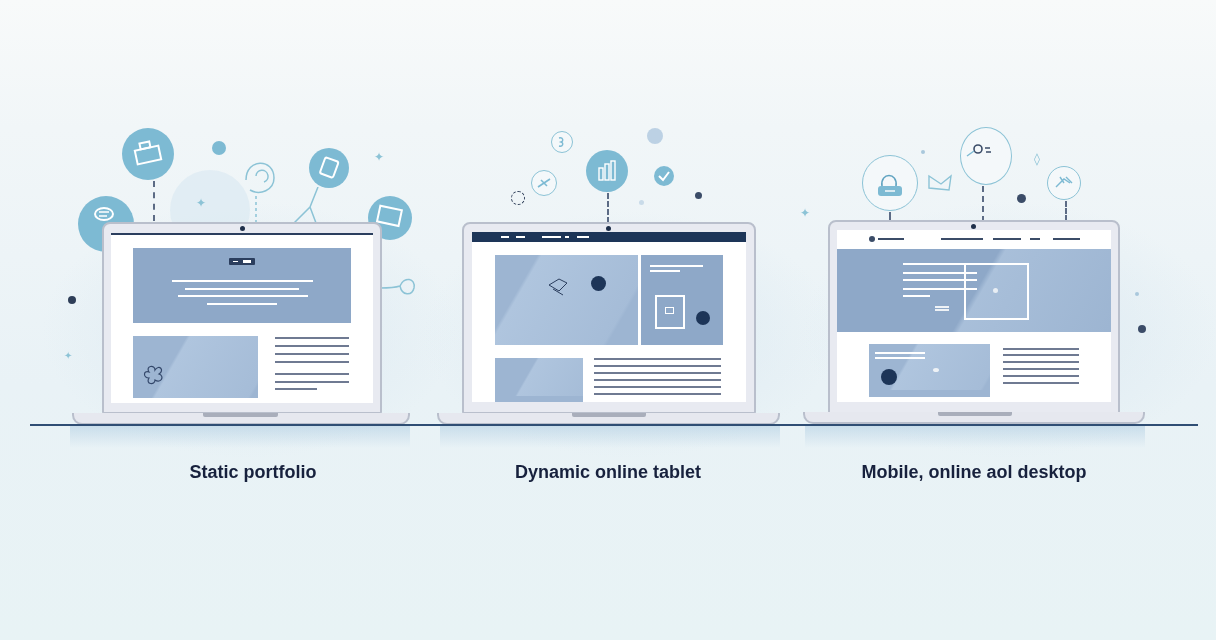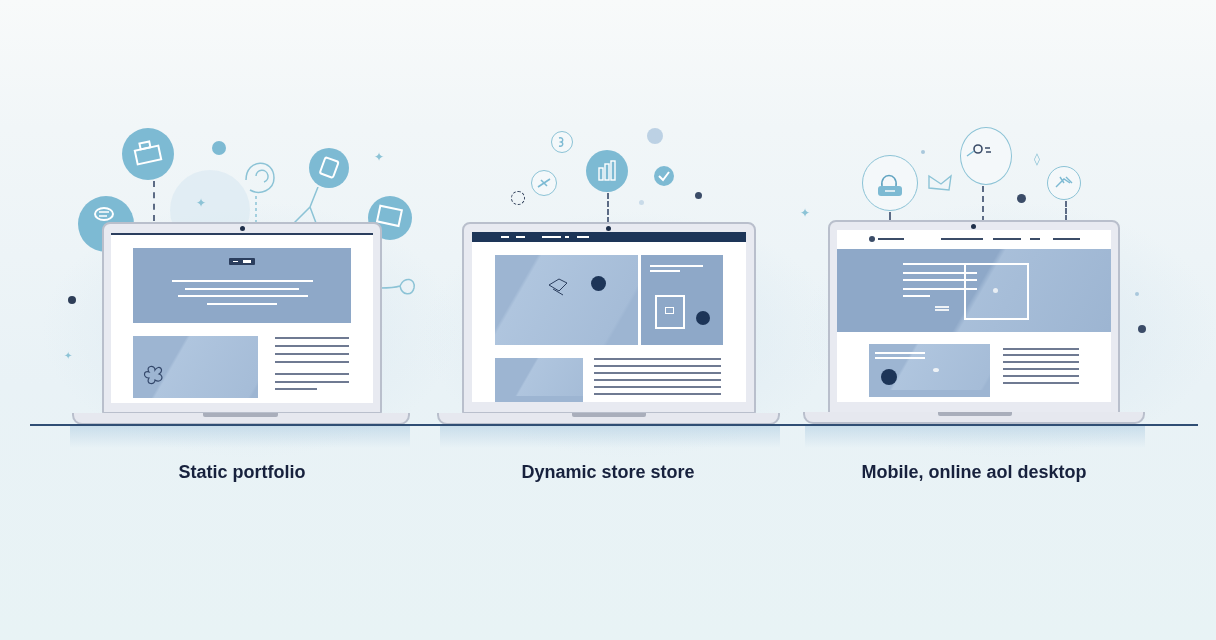--- a/index.html
+++ b/index.html
@@ -143,21 +143,21 @@
     <div class="gline" style="left:164px;top:112px;width:74px;"></div>
     <div class="gline" style="left:164px;top:120px;width:74px;"></div>
     <div class="gline" style="left:164px;top:128px;width:74px;"></div>
     <div class="gline" style="left:164px;top:140px;width:74px;"></div>
     <div class="gline" style="left:164px;top:148px;width:74px;"></div>
     <div class="gline" style="left:164px;top:155px;width:42px;"></div>
   </div>
   <div class="base" style="left:72px;top:413px;width:338px;"></div>
   <div class="notch" style="left:203px;top:413px;width:75px;"></div>
 
-  <div class="label" style="left:150px;width:184px;">Static portfolio</div>
+  <div class="label" style="left:161px;width:184px;">Static portfolio</div>
 </div>
 
 <div>
   <div class="circ outline" style="left:551px;top:131px;width:22px;height:22px;">
     <svg width="20" height="20" viewBox="0 0 20 20">
         <path d="M7 6 c4 -1 5 3 2 4 c3 1 2 5 -2 4" fill="none" stroke="#7dbad3" stroke-width="1.4"></path>
       </svg>
   </div>
   <div class="circ outline" style="left:531px;top:170px;width:26px;height:26px;">
     <svg width="24" height="24" viewBox="0 0 24 24">
@@ -213,21 +213,21 @@
     <div class="gline" style="left:122px;top:126px;width:127px;"></div>
     <div class="gline" style="left:122px;top:133px;width:127px;"></div>
     <div class="gline" style="left:122px;top:140px;width:127px;"></div>
     <div class="gline" style="left:122px;top:147px;width:127px;"></div>
     <div class="gline" style="left:122px;top:154px;width:127px;"></div>
     <div class="gline" style="left:122px;top:161px;width:127px;"></div>
   </div>
   <div class="base" style="left:437px;top:413px;width:343px;"></div>
   <div class="notch" style="left:572px;top:413px;width:74px;"></div>
 
-  <div class="label" style="left:500px;width:216px;">Dynamic store store</div>
+  <div class="label" style="left:500px;width:216px;">Dynamic online tablet</div>
 </div>
 
 <div>
   <div class="circ outline" style="left:862px;top:155px;width:56px;height:56px;">
     <svg width="54" height="54" viewBox="0 0 54 54">
         <path d="M19 30 c-2 -14 16 -14 14 0" fill="none" stroke="#5fa3c0" stroke-width="1.6"></path>
         <rect x="15" y="30" width="24" height="10" rx="3" fill="#7dbad3"></rect>
         <path d="M22 35 h10" stroke="#fff" stroke-width="1.4"></path>
       </svg>
   </div>

